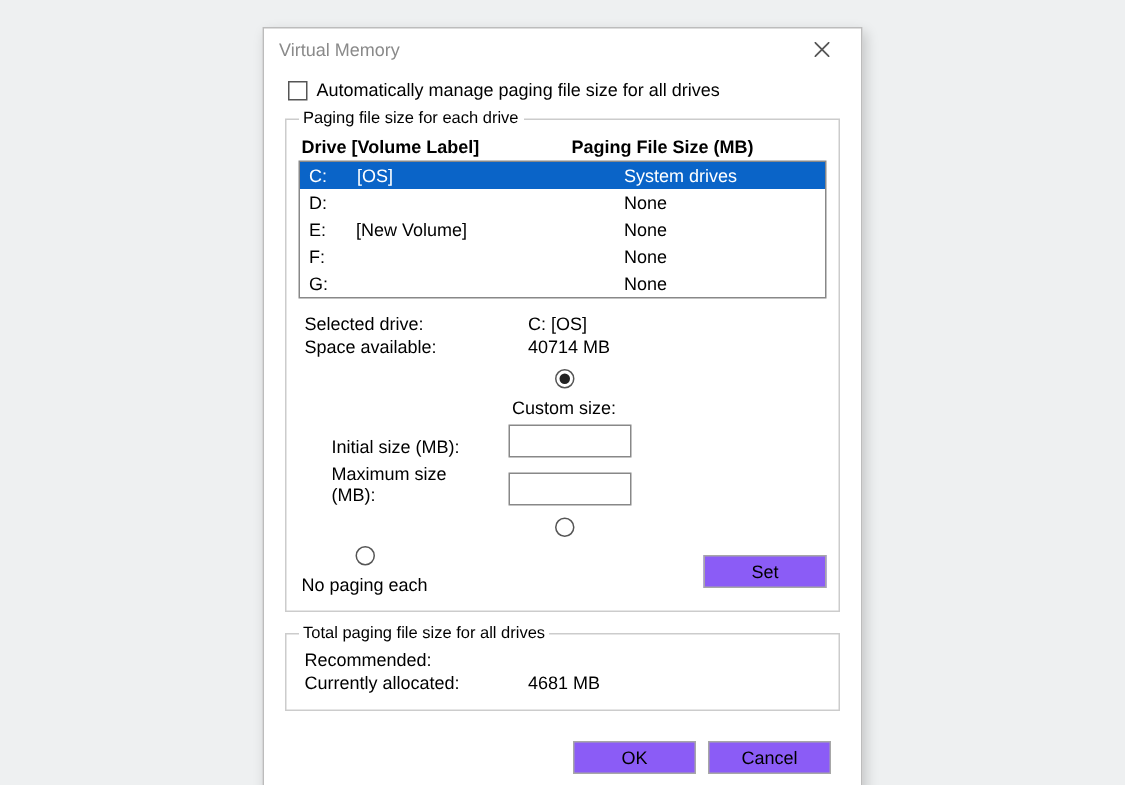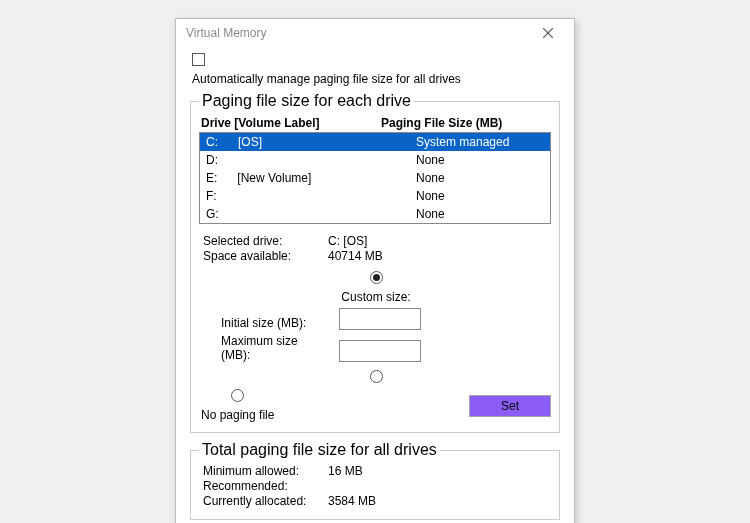--- a/index.html
+++ b/index.html
@@ -30,40 +30,39 @@
   .titlebar .title { flex: 1; }
   .titlebar .close {
     width: 40px; height: 24px;
     display: flex; align-items: center; justify-content: center;
     color: #555;
     cursor: pointer;
   }
   .titlebar .close svg { width: 10px; height: 10px; stroke: #555; stroke-width: 1.2; }
   .body { padding: 4px 14px 12px 14px; }
   .auto-row {
-    display: flex; 
+    display: flex; align-items: center;
     margin: 2px 0 6px 2px;
     gap: 6px;
-    flex-direction: column;
   }
   .chk {
     width: 13px; height: 13px;
     border: 1px solid #555;
     background: #fff;
     flex: 0 0 auto;
     cursor: pointer;
   }
   fieldset.groupbox {
     border: 1px solid #ccc;
     border-radius: 0;
     margin: 4px 0 8px 0;
     padding: 4px 8px 10px 8px;
   }
   fieldset.groupbox > legend {
-    font-size: 16px;
+    font-size: 11px;
     padding: 0 3px;
     color: #000;
   }
   .drive-header {
     display: flex;
     margin: 2px 0 2px 2px;
     font-weight: bold;
   }
   .drive-header .col1 { flex: 0 0 180px; }
   .drive-header .col2 { flex: 1; }
@@ -80,20 +79,21 @@
     padding: 1px 6px;
     line-height: 16px;
     white-space: nowrap;
   }
   .drive-row.sel { background: #0a64c8; color: #fff; }
   .drive-row .dlabel { flex: 0 0 210px; }
   .drive-row .dsize { flex: 1; }
   .kv {
     display: flex;
     margin: 1px 0 1px 4px;
+    gap: 24px;
   }
   .kv .k { flex: 0 0 125px; }
   .kv .v { flex: 1; }
   .radio-row {
     display: flex; align-items: center;
     gap: 6px;
     margin: 8px 0 2px 2px;
     cursor: pointer;
     flex-direction: column;
   }
@@ -169,21 +169,21 @@
       <legend>Paging file size for each drive</legend>
 
       <div class="drive-header">
         <span class="col1">Drive  [Volume Label]</span>
         <span class="col2">Paging File Size (MB)</span>
       </div>
 
       <div class="drive-list" id="drive-list">
           <div class="drive-row sel">
             <span class="dlabel">C:&nbsp;&nbsp;&nbsp;&nbsp;&nbsp;&nbsp;[OS]</span>
-            <span class="dsize">System managed</span>
+            <span class="dsize">System drives</span>
           </div>
           <div class="drive-row">
             <span class="dlabel">D:&nbsp;&nbsp;&nbsp;&nbsp;&nbsp;&nbsp;</span>
             <span class="dsize">None</span>
           </div>
           <div class="drive-row">
             <span class="dlabel">E:&nbsp;&nbsp;&nbsp;&nbsp;&nbsp;&nbsp;[New Volume]</span>
             <span class="dsize">None</span>
           </div>
           <div class="drive-row">
@@ -219,39 +219,35 @@
         <input class="size-input" value="" style="">
       </div>
 
       <div class="radio-row">
         <div class="radio"></div>
       </div>
 
       <div class="set-row">
         <div class="radio-row" style="margin:0 0 0 2px;">
           <div class="radio"></div>
-          <span>No paging file</span>
+          <span>No paging each</span>
         </div>
         <div class="spacer"></div>
         <button class="btn">Set</button>
       </div>
     </fieldset>
 
     <fieldset class="groupbox">
       <legend>Total paging file size for all drives</legend>
       <div class="kv">
-        <span class="k">Minimum allowed:</span>
-        <span class="v">16 MB</span>
-      </div>
-      <div class="kv">
         <span class="k">Recommended:</span>
       </div>
       <div class="kv">
         <span class="k">Currently allocated:</span>
-        <span class="v">3584 MB</span>
+        <span class="v">4681 MB</span>
       </div>
     </fieldset>
   </div>
 
   <div class="footer">
     <button class="btn">OK</button>
     <button class="btn">Cancel</button>
   </div>
 </div>
 

